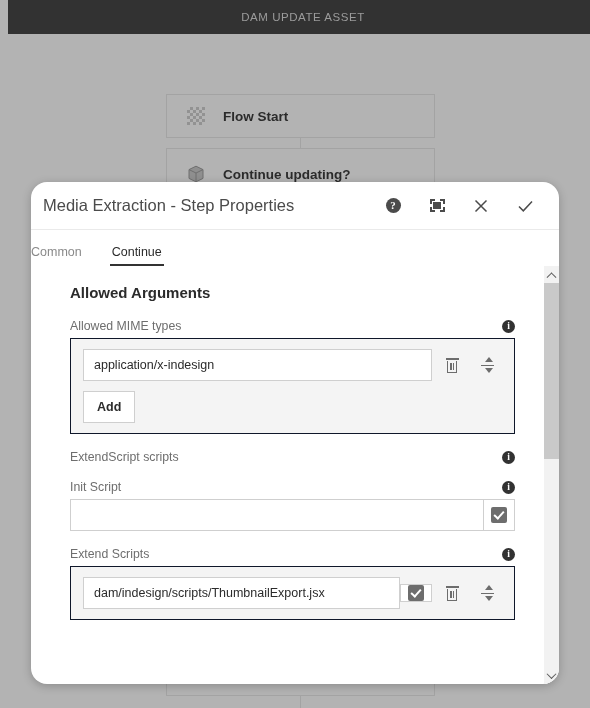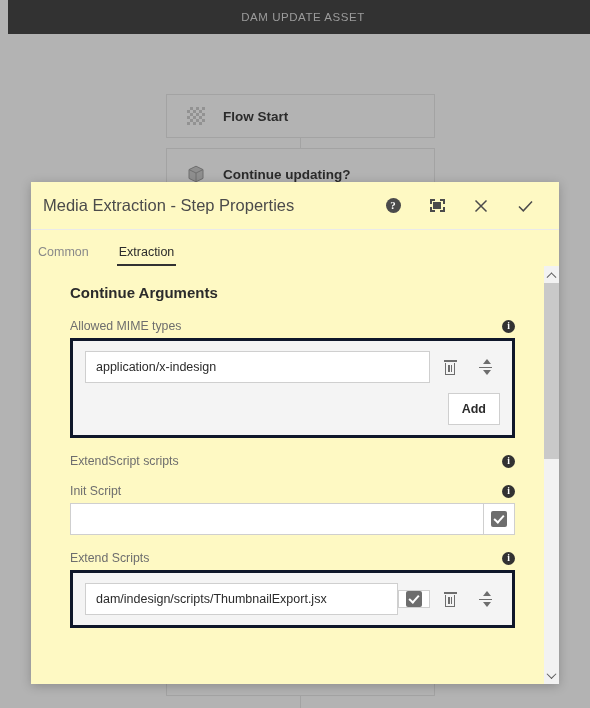--- a/index.html
+++ b/index.html
@@ -48,22 +48,22 @@
     opacity: .9;
   }
   .connector {
     position: absolute; width: 1px; background: #a3a3a3;
   }
 
   
   .dialog {
     position: absolute; left: 31px; top: 182px;
     width: 528px; height: 502px;
-    background: #fef9c3;
-    border-radius: 0;
+    background: #ffffff;
+    border-radius: 16px;
     box-shadow: 0 2px 10px rgba(0,0,0,.22);
     overflow: hidden;
   }
   .dlg-head {
     position: relative; height: 48px;
     display: flex; align-items: center;
     padding: 0 12px 0 11px;
     border-bottom: 1px solid #eaeaea;
   }
   .dlg-title {
@@ -88,21 +88,21 @@
   }
   .fs-icon i:nth-child(1){ left:0; top:0; border-right:none; border-bottom:none;}
   .fs-icon i:nth-child(2){ right:0; top:0; border-left:none; border-bottom:none;}
   .fs-icon i:nth-child(3){ left:0; bottom:0; border-right:none; border-top:none;}
   .fs-icon i:nth-child(4){ right:0; bottom:0; border-left:none; border-top:none;}
   .fs-icon b { position:absolute; left:3.5px; top:3px; width:8px; height:7px; background:#4b4b4b;}
 
   
   .tabs {
     display: flex; align-items: flex-end; height: 36px;
-    padding-left: 7px;
+    padding-left: 0;
   }
   .tab {
     font-size: 12.5px; color: #8a8a8a; cursor: pointer;
     padding: 0 0 7px 0; margin-right: 30px; position: relative;
   }
   .tab.active { color: #2b2b2b; }
   .tab.active:after {
     content: ""; position: absolute; left: -2px; right: -2px; bottom: 0;
     height: 2px; background: #323232;
   }
@@ -126,25 +126,25 @@
   .field-label { font-size: 12.3px; color: #6e6e6e; }
   .info-dot {
     width: 13px; height: 13px; border-radius: 50%;
     background: #323232; color: #fff;
     font-size: 9.5px; font-weight: bold; line-height: 13px; text-align: center;
     font-family: "Liberation Serif", serif; cursor: pointer; flex: none;
   }
 
   .multifield {
     background: #f4f4f4;
-    border: 3px solid #0f172a;
+    border: 1px solid #0f172a;
     padding: 10px 12px 10px 12px;
   }
   .mf-row { display: flex; align-items: center; margin-bottom: 10px; }
-  .mf-row:last-child { margin-bottom: 0; justify-content: flex-end; }
+  .mf-row:last-child { margin-bottom: 0; }
 
   .txt {
     flex: 1 1 auto; height: 32px;
     border: 1px solid #cfcfcf; background: #fff;
     font-family: "Liberation Sans", sans-serif;
     font-size: 12.5px; color: #2b2b2b;
     padding: 0 10px;
     outline: none;
   }
   .txt::placeholder { color: #a8a8a8; }
@@ -285,26 +285,26 @@
         <div class="hbtn">
           <svg width="17" height="16" viewBox="0 0 17 16" aria-hidden="true">
             <path d="M2 8.5 6.3 12.8 15 3.6" stroke="#4b4b4b" stroke-width="1.5" fill="none"></path>
           </svg>
         </div>
       </div>
     </div>
 
     <div class="tabs">
       <div class="tab">Common</div>
-      <div class="tab active">Extraction</div>
+      <div class="tab active">Continue</div>
     </div>
 
     <div class="dlg-body">
 
-      <div class="sec-title">Continue Arguments</div>
+      <div class="sec-title">Allowed Arguments</div>
 
       <div class="field">
         <div class="field-label-row">
           <span class="field-label">Allowed MIME types</span>
           <span class="info-dot">i</span>
         </div>
         <div class="multifield">
 
           <div class="mf-row">
             <input class="txt" type="text" value="application/x-indesign" style="">

